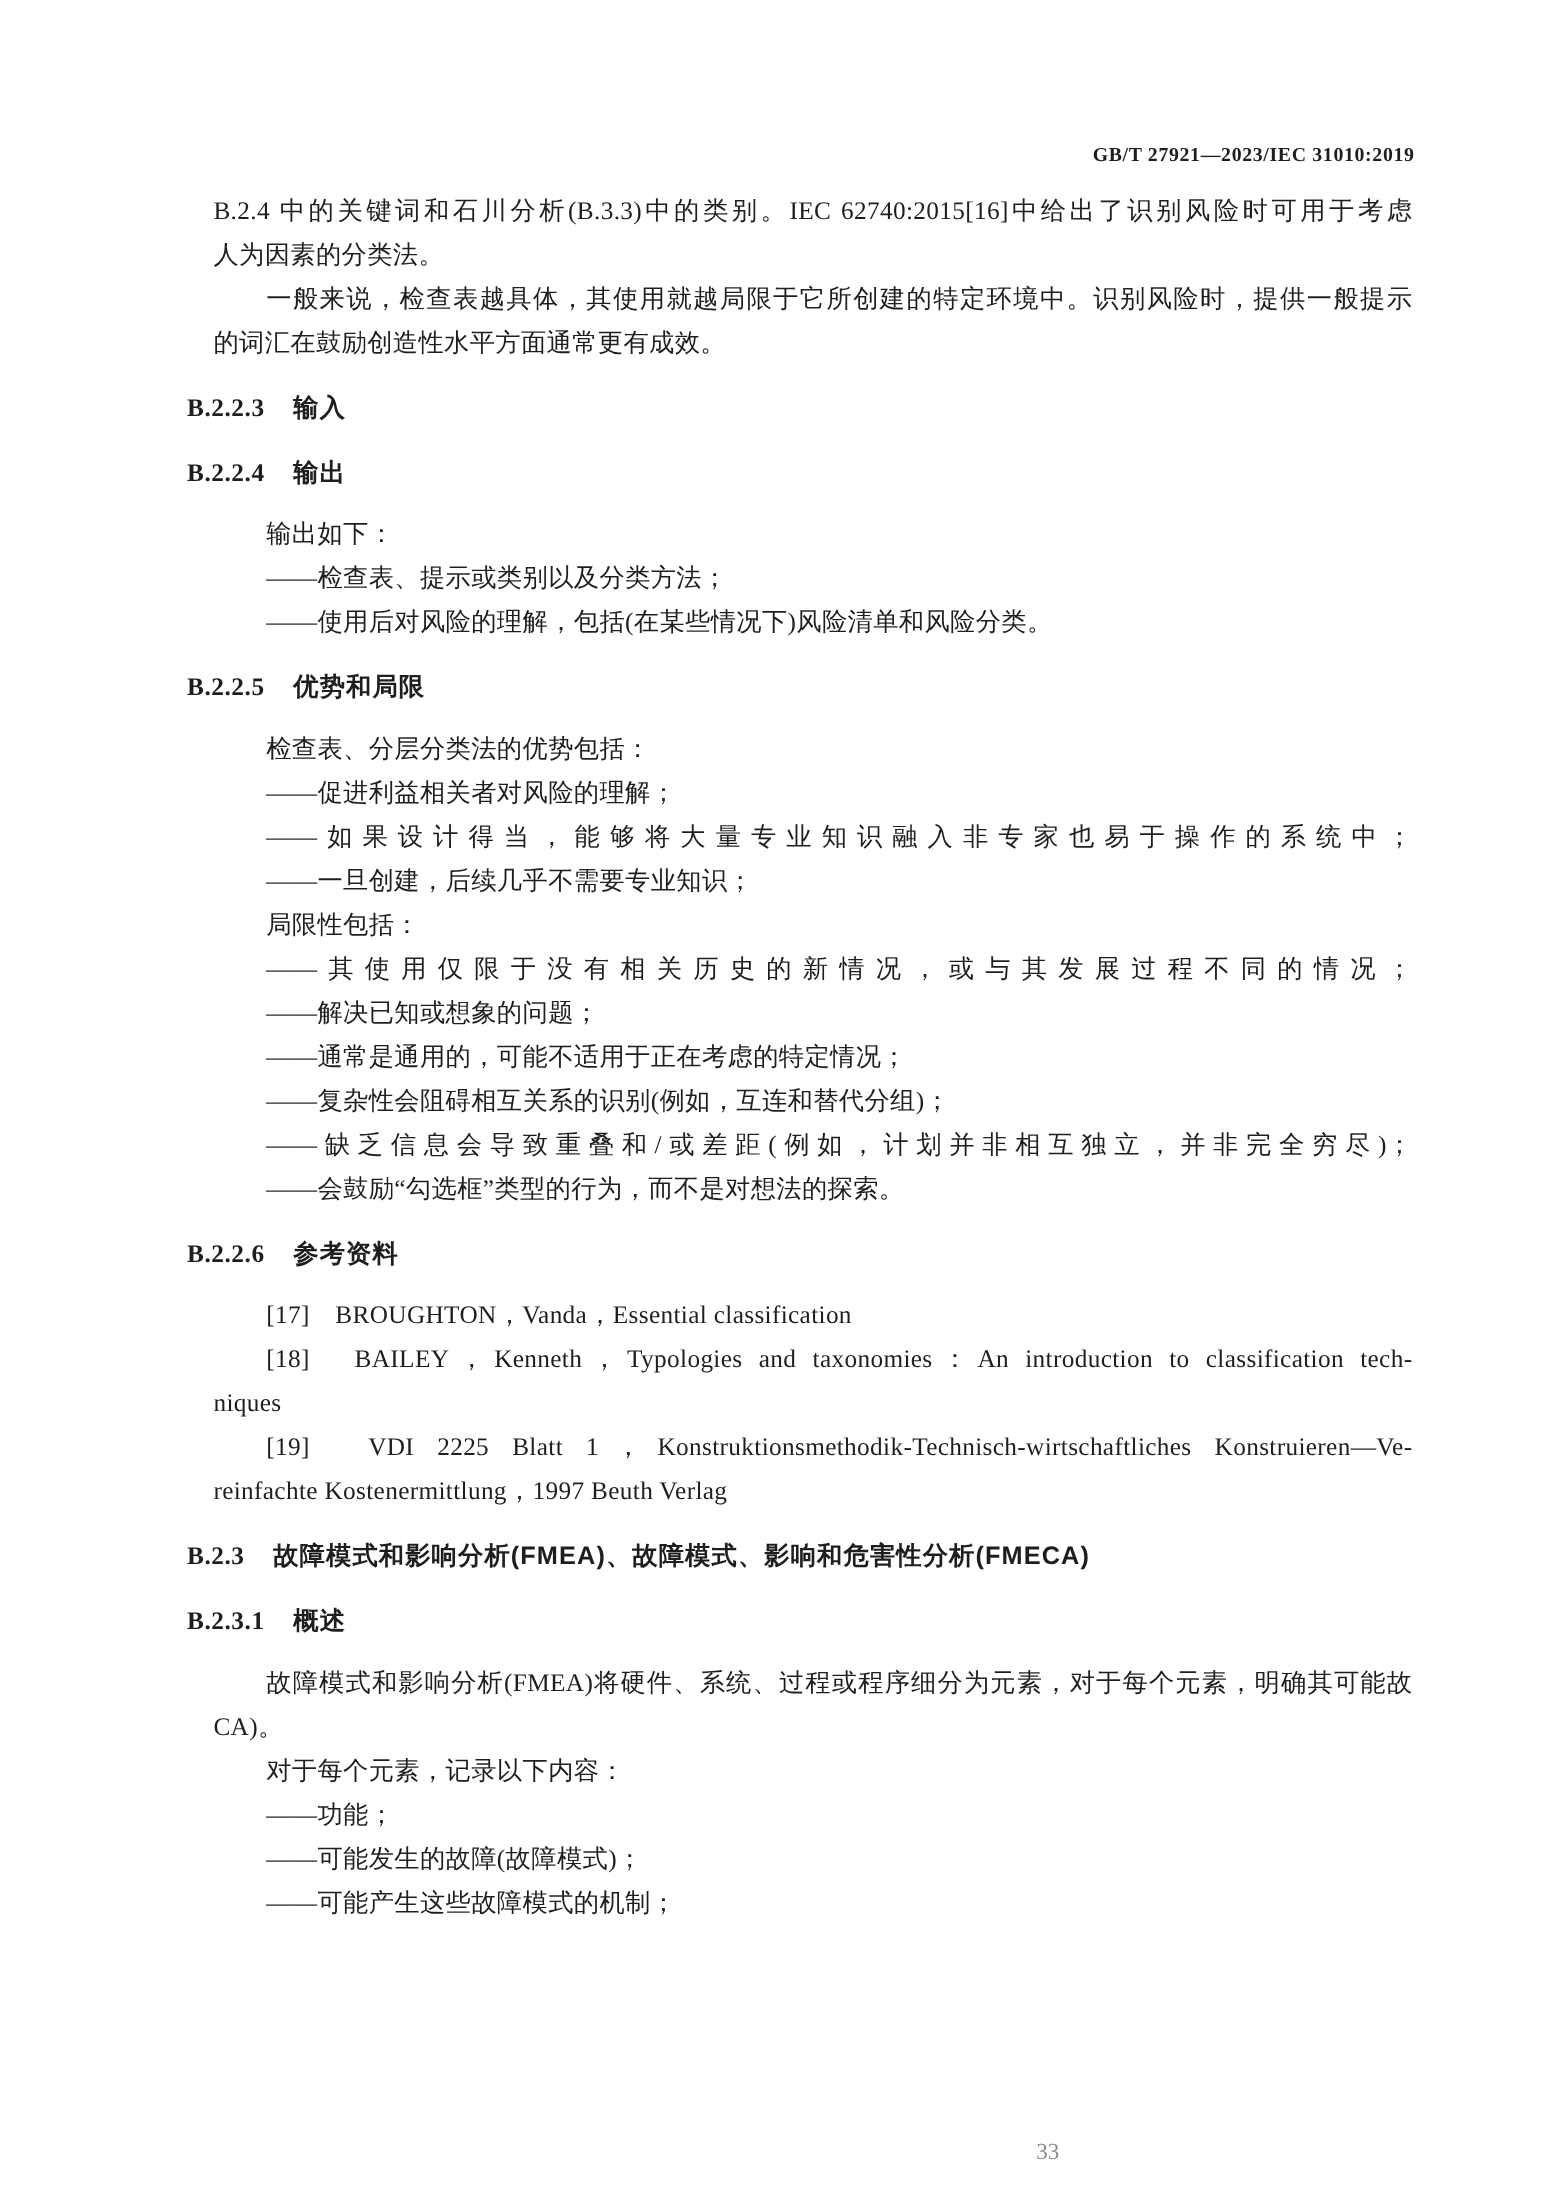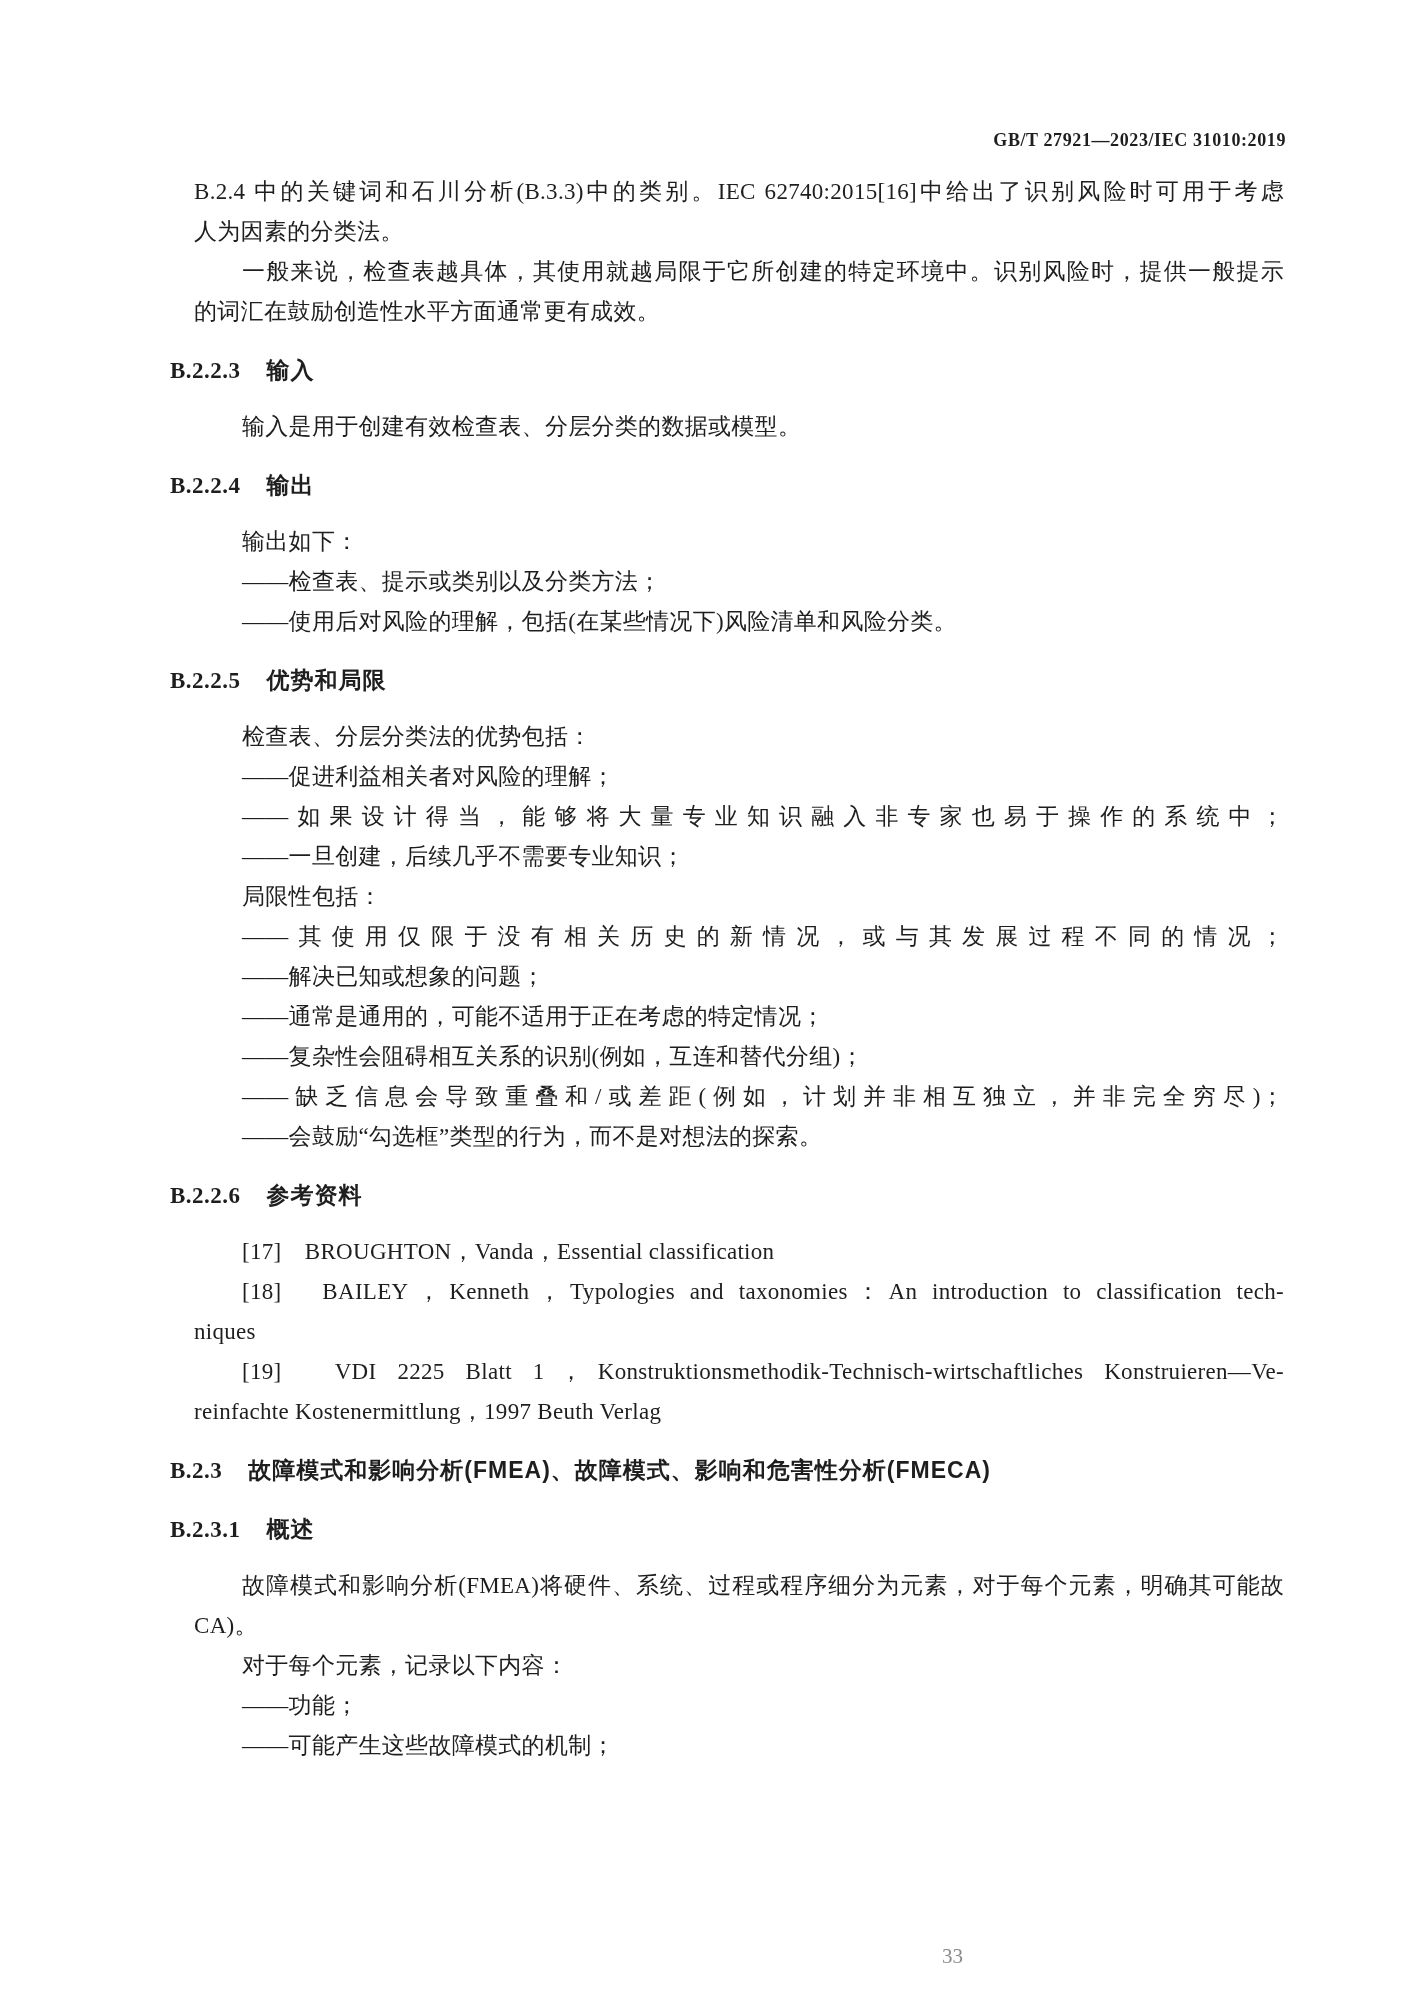--- a/index.html
+++ b/index.html
@@ -57,21 +57,20 @@
   <div class="header">
     <span>GB/T 27921—2023/IEC 31010:2019</span>
   </div>
 
   <div class="content" id="content">
       <div class="line fill">B.2.4 中的关键词和石川分析(B.3.3)中的类别。IEC 62740:2015[16]中给出了识别风险时可用于考虑</div>
       <div class="line">人为因素的分类法。</div>
       <div class="line in-para fill">一般来说，检查表越具体，其使用就越局限于它所创建的特定环境中。识别风险时，提供一般提示</div>
       <div class="line">的词汇在鼓励创造性水平方面通常更有成效。</div>
       <div class="line heading"><span class="h-num">B.2.2.3</span><span class="h-title">输入</span></div>
-      <div class="line in-para">输入是用于创建有效检查表、分层分类的数据或模型。</div>
       <div class="line heading"><span class="h-num">B.2.2.4</span><span class="h-title">输出</span></div>
       <div class="line in-para">输出如下：</div>
       <div class="line in-para">——检查表、提示或类别以及分类方法；</div>
       <div class="line in-para">——使用后对风险的理解，包括(在某些情况下)风险清单和风险分类。</div>
       <div class="line heading"><span class="h-num">B.2.2.5</span><span class="h-title">优势和局限</span></div>
       <div class="line in-para">检查表、分层分类法的优势包括：</div>
       <div class="line in-para">——促进利益相关者对风险的理解；</div>
       <div class="line in-para fill">——如果设计得当，能够将大量专业知识融入非专家也易于操作的系统中；</div>
       <div class="line in-para">——一旦创建，后续几乎不需要专业知识；</div>
       <div class="line in-para">局限性包括：</div>
@@ -86,17 +85,18 @@
       <div class="line in-para fill">[18]　BAILEY，Kenneth，Typologies and taxonomies：An introduction to classification tech-</div>
       <div class="line">niques</div>
       <div class="line in-para fill">[19]　VDI 2225 Blatt 1，Konstruktionsmethodik-Technisch-wirtschaftliches Konstruieren—Ve-</div>
       <div class="line">reinfachte Kostenermittlung，1997 Beuth Verlag</div>
       <div class="line heading"><span class="h-num">B.2.3</span><span class="h-title">故障模式和影响分析(FMEA)、故障模式、影响和危害性分析(FMECA)</span></div>
       <div class="line heading"><span class="h-num">B.2.3.1</span><span class="h-title">概述</span></div>
       <div class="line in-para fill">故障模式和影响分析(FMEA)将硬件、系统、过程或程序细分为元素，对于每个元素，明确其可能故</div>
       <div class="line">CA)。</div>
       <div class="line in-para">对于每个元素，记录以下内容：</div>
       <div class="line in-para">——功能；</div>
+      <div class="line in-para">——可能发生的故障(故障模式)；</div>
       <div class="line in-para">——可能产生这些故障模式的机制；</div>
     </div>
 
   <div class="page-number">33</div>
 </div>
 
 </body></html>

